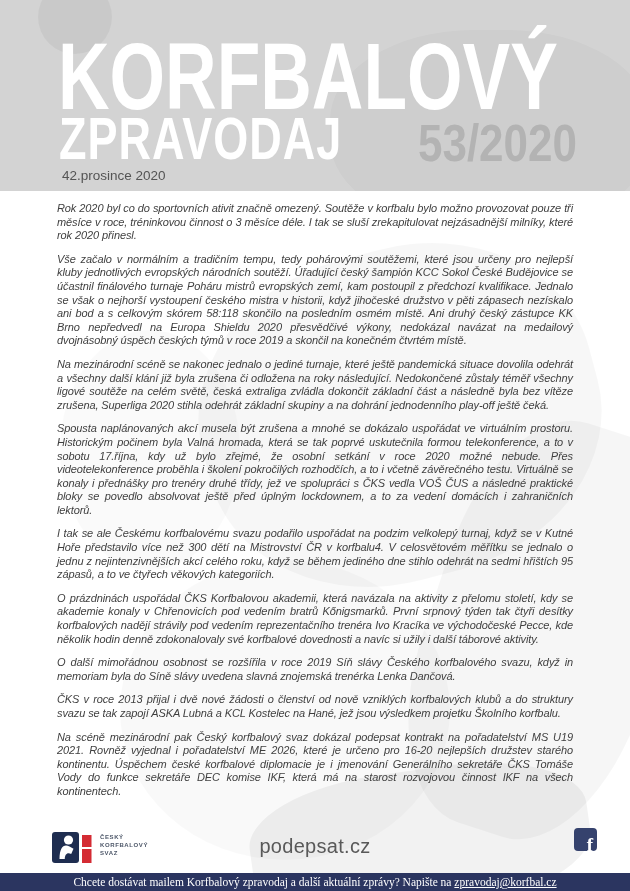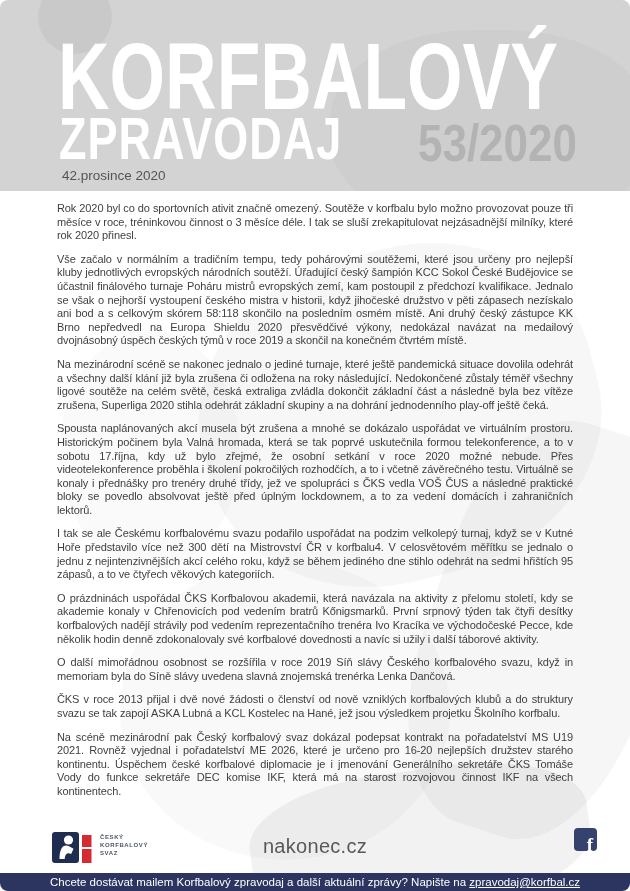--- a/index.html
+++ b/index.html
@@ -1,52 +1,52 @@
 <!DOCTYPE html>
 <html><head>
 <meta charset="utf-8">
 <style>
   html,body{margin:0;padding:0;background:#ffffff;}
   .page{position:relative;width:630px;height:891px;overflow:hidden;background:#ffffff;
-        font-family:"Liberation Sans",sans-serif;margin:0 auto;border-radius:8px;}
+        font-family:"Liberation Sans",sans-serif;margin:0 auto;}
   
   .header{position:absolute;left:0;top:0;width:630px;height:191px;background:#d3d3d3;overflow:hidden;}
   .wm{position:absolute;pointer-events:none;}
   .wm-ball{left:38px;top:-20px;width:74px;height:74px;border-radius:50%;background:rgba(0,0,0,0.045);}
   .wm-head-shade{left:330px;top:30px;width:320px;height:200px;border-radius:45%;background:rgba(0,0,0,0.025);}
   .title1{position:absolute;left:58px;top:30px;font-size:70px;font-weight:bold;color:#ffffff;
           letter-spacing:0px;line-height:1;transform:scale(1.02,1.34);transform-origin:left top;white-space:nowrap;}
   .title2{position:absolute;left:59px;top:110px;font-size:45px;font-weight:bold;color:#ffffff;
           letter-spacing:1px;line-height:1;transform:scale(1.0,1.3);transform-origin:left top;white-space:nowrap;}
   .issue{position:absolute;right:53px;top:117px;font-size:44px;font-weight:bold;color:#b3b3b3;
          line-height:1;transform:scale(1.0,1.18);transform-origin:right top;white-space:nowrap;}
   .date{position:absolute;left:62px;top:168px;font-size:13.5px;color:#545454;}
   
   .wm-b1{left:200px;top:250px;width:400px;height:330px;border-radius:45%;background:rgba(0,0,0,0.030);transform:rotate(-15deg);}
   .wm-b2{left:430px;top:420px;width:230px;height:420px;border-radius:40%;background:rgba(0,0,0,0.035);transform:rotate(18deg);}
   .wm-b3{left:120px;top:560px;width:330px;height:300px;border-radius:50%;background:rgba(0,0,0,0.025);}
   .wm-b4{left:250px;top:770px;width:340px;height:140px;border-radius:40%;background:rgba(0,0,0,0.05);transform:rotate(-8deg);}
   .wm-b5{left:60px;top:330px;width:180px;height:240px;border-radius:50%;background:rgba(0,0,0,0.02);}
   
-  .article{position:absolute;left:0;top:191px;width:630px;padding:11px 57px 0 57px;box-sizing:border-box;}
+  .article{position:absolute;left:0;top:191px;width:630px;padding:11px 57px 0 57px;box-sizing:border-box;font-style:italic;}
   .article p{margin:0 0 10px 0;font-size:11px;line-height:13.6px;color:#3f3f3f;
              text-align:justify;letter-spacing:-0.1px;}
   
   .footer{position:absolute;left:0;top:822px;width:630px;height:51px;}
   .logo{position:absolute;left:52px;top:8px;display:flex;align-items:flex-start;}
   .logo-text{margin-left:7px;margin-top:3px;font-size:6px;font-weight:bold;color:#4c5668;
              letter-spacing:0.6px;line-height:8px;}
   .site{position:absolute;left:0;right:0;top:13px;text-align:center;font-size:20px;color:#595959;letter-spacing:0.3px;}
   .fb{position:absolute;right:33px;top:6px;width:23px;height:23px;background:#35426d;border-radius:4px;
       overflow:hidden;cursor:pointer;}
   .fb span{position:absolute;right:4px;bottom:-5px;font-size:19px;font-weight:bold;color:#ffffff;
            font-family:"Liberation Serif",serif;}
   
   .bar{position:absolute;left:0;top:873px;width:630px;height:18px;background:#2b3560;
-       display:flex;align-items:center;justify-content:center;}
+       display:flex;align-items:center;justify-content:center;font-family:Liberation Serif, serif;}
   .bar-text{font-size:11.5px;color:#ffffff;white-space:nowrap;}
   .bar-text a{color:#ffffff;text-decoration:underline;cursor:pointer;}
 </style>
 </head>
 <body>
 
 <div class="page">
 
   <div class="header">
     <div class="wm wm-ball"></div>
@@ -92,21 +92,21 @@
         <path d="M7.5 29 C7.5 17 12 13.5 17.5 16.5 L21.5 18.8 L19.2 24 C15.2 21.8 12.8 24.5 12.8 29 Z" fill="#ffffff"></path>
         <rect x="30" y="5" width="9.5" height="12" fill="#d42b33"></rect>
         <rect x="30" y="19" width="9.5" height="14" fill="#d42b33"></rect>
       </svg>
       <div class="logo-text">
         <div>ČESKÝ</div>
         <div>KORFBALOVÝ</div>
         <div>SVAZ</div>
       </div>
     </div>
-    <div class="site">nakonec.cz</div>
+    <div class="site">podepsat.cz</div>
     <div class="fb">
       <span>f</span>
     </div>
   </div>
 
   <div class="bar">
     <div class="bar-text"><span>Chcete dostávat mailem Korfbalový zpravodaj a další aktuální zprávy?  Napište na </span><a>zpravodaj@korfbal.cz</a></div>
   </div>
 
 </div>

